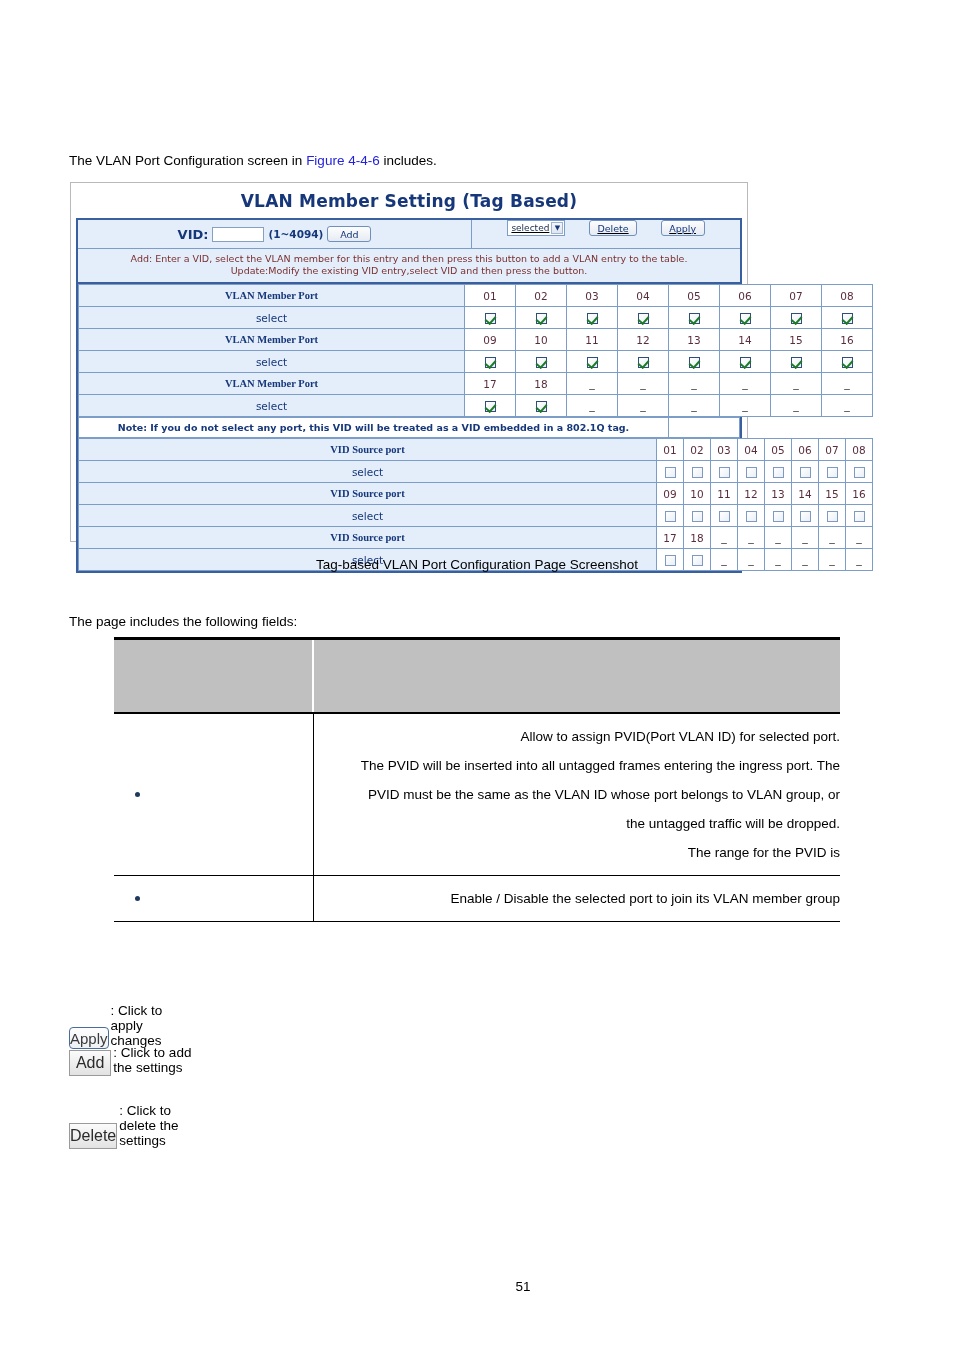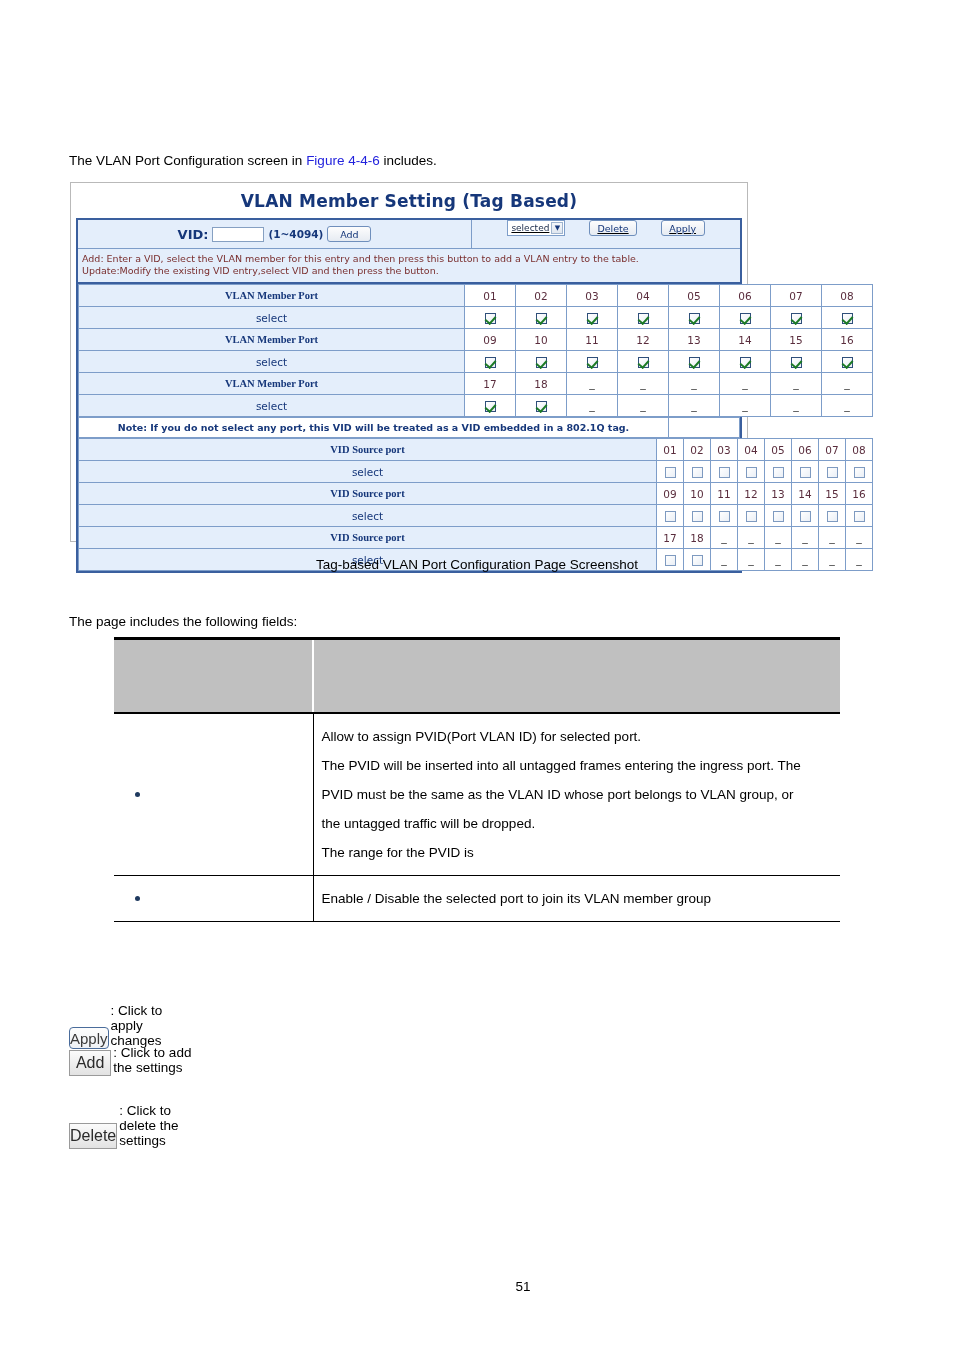--- a/index.html
+++ b/index.html
@@ -145,21 +145,22 @@
     align-items: center;
     justify-content: center;
     font-size: 7px;
     color: #16377a;
   }
 
   
   .helptext {
     background: #e4eefb;
     border-bottom: 2px solid #3a5f9e;
-    padding: 4px 4px 5px;
+    padding: 4px 16px 5px;
+    text-align: center;
   }
   .helptext div {
     font-size: 9.5px;
     line-height: 12px;
     color: #7a2f2f;
     font-family: "DejaVu Sans", sans-serif;
   }
 
   
   .ptable {
@@ -286,20 +287,21 @@
     width: 196px;
     border-right: 1px solid #000000;
     vertical-align: middle;
   }
   .ftable td.col-b {
     padding: 8px 0 8px 8px;
     vertical-align: top;
   }
   .ftable tr.body-row td {
     border-bottom: 1px solid #000000;
+    text-align: right;
   }
   .ftable tr.last-row td {
     border-bottom: 3px solid #000000;
   }
   .bullet {
     display: block;
     width: 5px;
     height: 5px;
     background: #1f3a5f;
     border-radius: 50%;

